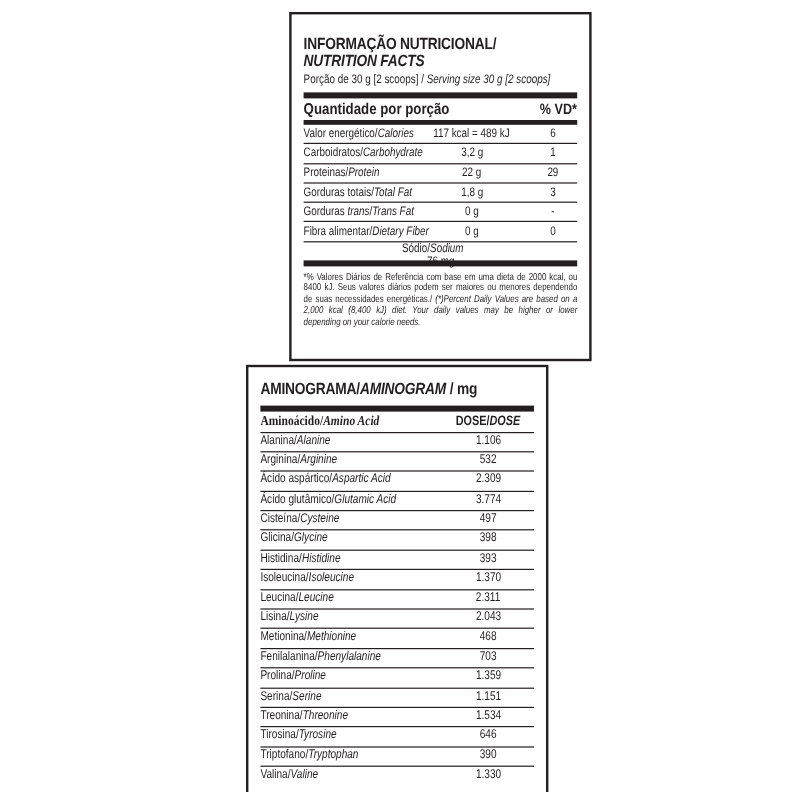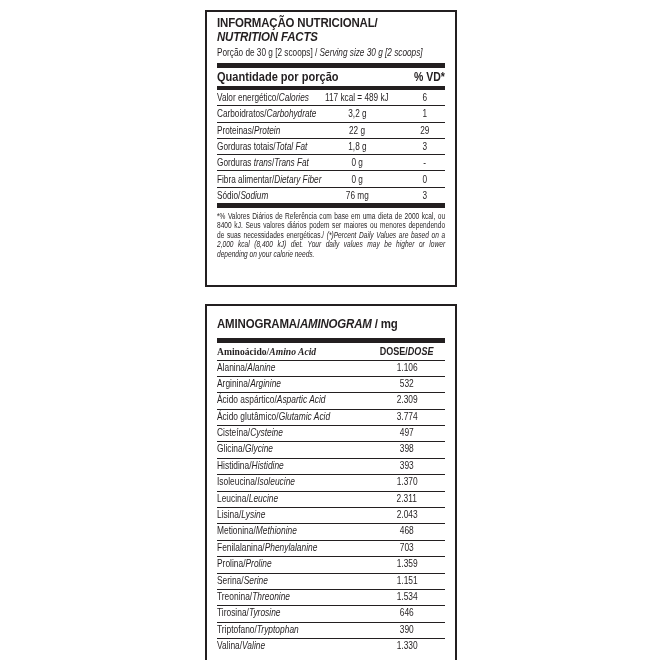--- a/index.html
+++ b/index.html
@@ -1,41 +1,41 @@
 <!DOCTYPE html>
 <html><head>
 <meta charset="utf-8">
 <style>
   * { margin: 0; padding: 0; box-sizing: content-box; }
   html, body { width: 660px; height: 660px; background: #ffffff; }
   body { font-family: "Liberation Sans", sans-serif; color: #231f20; }
   .stage { position: relative; width: 660px; height: 660px; background: #fff; overflow: hidden; }
 
   .box { position: absolute; left: 205px; width: 228px; border: 2px solid #231f20; background: #fff; padding: 0 10px; }
-  .box1 { top: 10px; height: 269px; padding-top: 4px; }
+  .box1 { top: 10px; height: 269px; padding-top: 18px; margin-left: 36px; }
   .box2 { top: 304px; height: 352px; padding-top: 7px; }
 
   .bar { height: 4.5px; background: #231f20; }
 
   
   .cond  { display: inline-block; transform: scaleX(0.80); transform-origin: 0 50%; white-space: nowrap; }
   .condt { display: inline-block; transform: scaleX(0.85); transform-origin: 0 50%; white-space: nowrap; }
   .condc { display: inline-block; transform: scaleX(0.80); transform-origin: 50% 50%; white-space: nowrap; }
   .condr { display: inline-block; transform: scaleX(0.84); transform-origin: 100% 50%; white-space: nowrap; }
 
   .title-line { font-size: 13.5px; font-weight: bold; line-height: 14px; letter-spacing: -0.2px; }
   .serving { font-size: 10.3px; line-height: 12px; margin-top: 3px; }
   .bar1 { margin-top: 4px; }
 
   .hrow { display: flex; align-items: center; justify-content: space-between; height: 18px; }
   .hq { font-size: 13px; font-weight: bold; }
   .hd { font-size: 12.5px; font-weight: bold; }
 
   .nrow { display: flex; align-items: center; height: 15.3px; border-bottom: 1.5px solid #231f20; font-size: 10.3px; }
-  .nrow:last-child { border-bottom: none; }
+  .nrow:last-child { border-bottom: none; flex-direction: column; }
   .nrow .lbl { flex: 1 1 auto; min-width: 0; overflow: visible; }
   .nrow .amt { flex: 0 0 96px; text-align: center; }
   .nrow .dv  { flex: 0 0 40px; text-align: center; }
 
   .footnote { margin-top: 4px; }
   .fscale { display: block; width: 126%; transform: scaleX(0.794); transform-origin: 0 0; font-size: 8.3px; line-height: 9.6px; text-align: justify; }
 
   .title2 { font-size: 13.5px; font-weight: bold; line-height: 16px; letter-spacing: -0.2px; margin-top: 3px; }
   .bar2t { margin-top: 6px; }
   .ahead { display: flex; align-items: center; height: 17px; border-bottom: 1.5px solid #231f20; font-size: 11.3px; font-weight: bold; }

